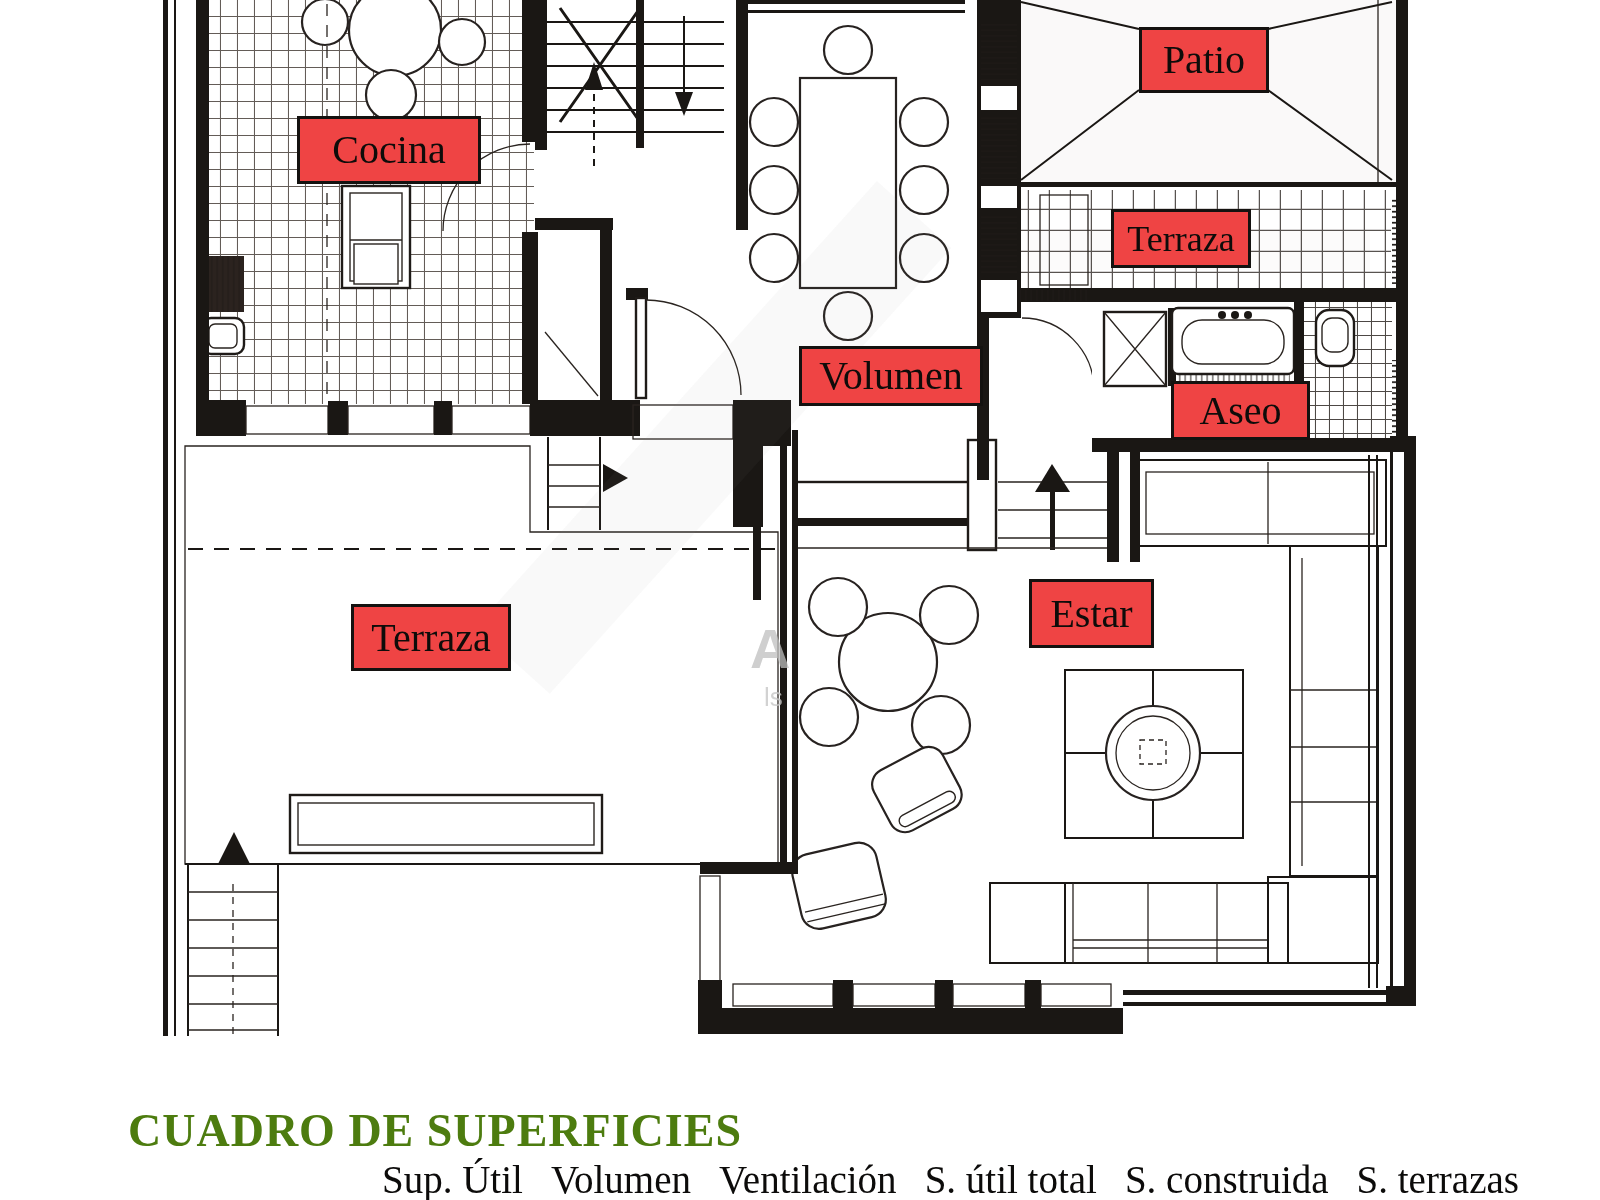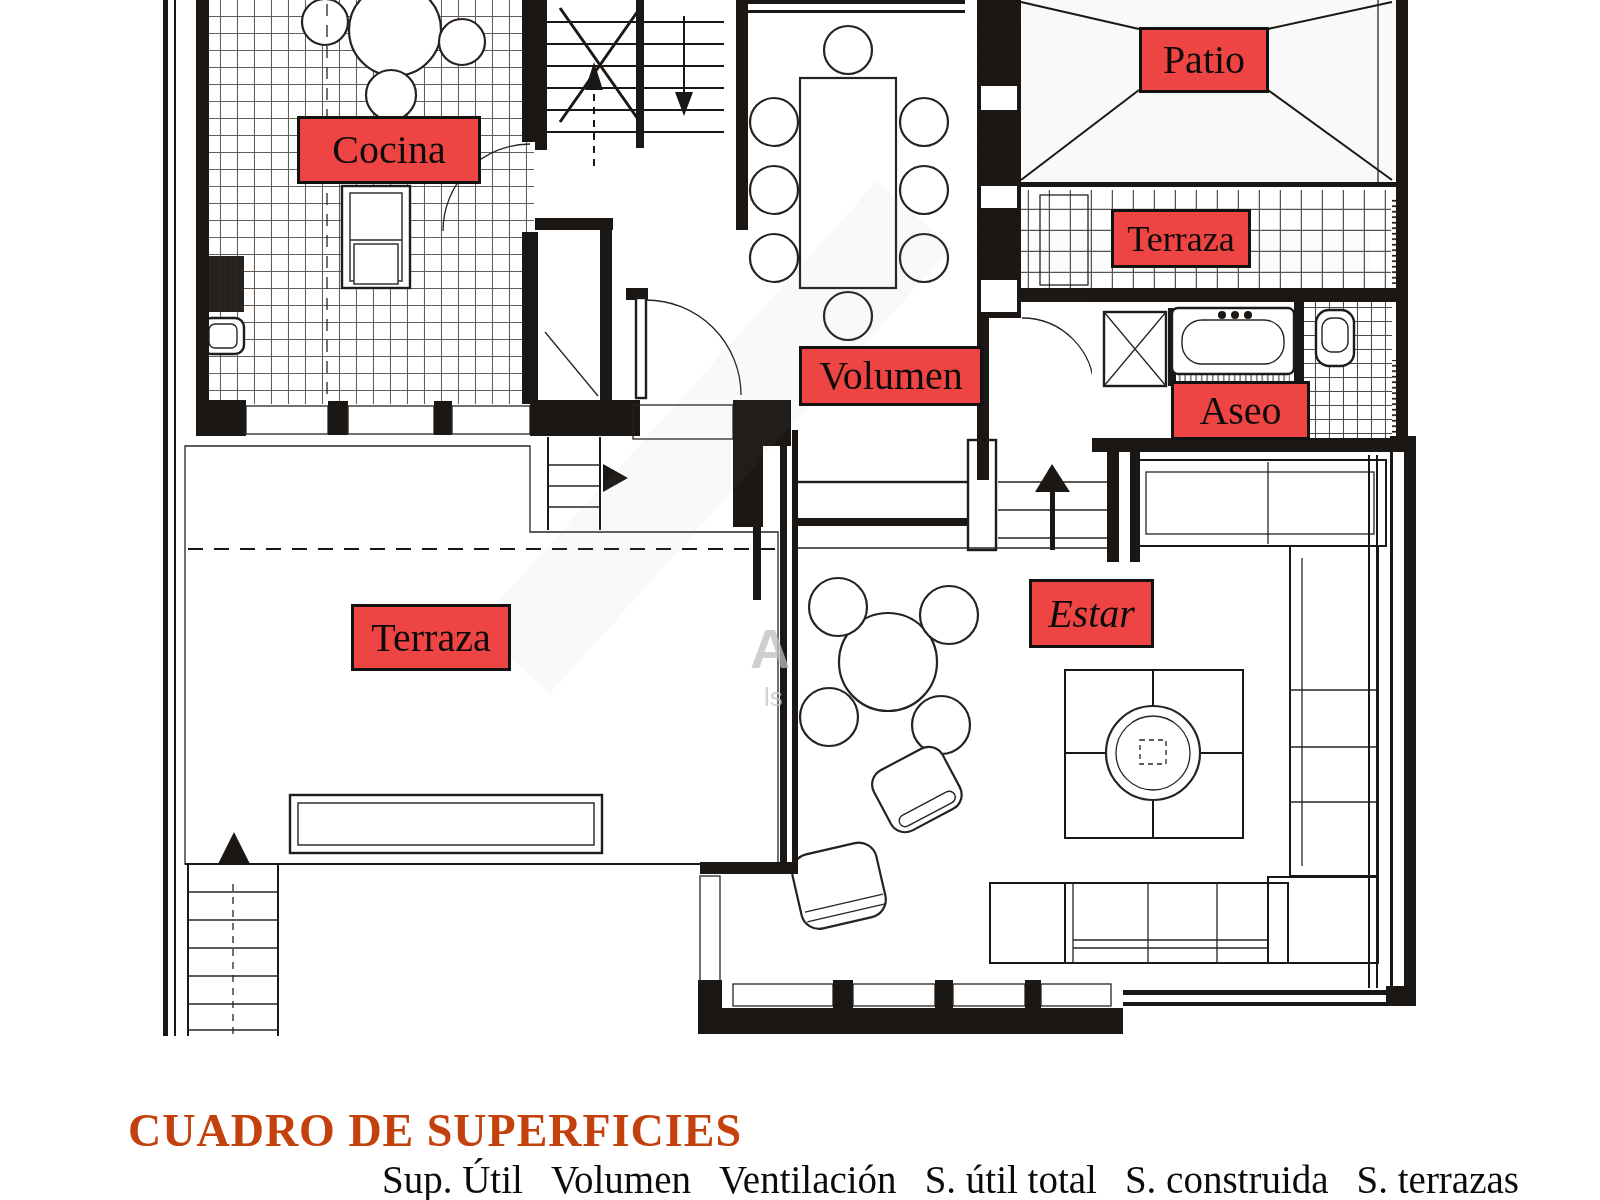--- a/index.html
+++ b/index.html
@@ -11,21 +11,21 @@
   .ln1{stroke:#2a2420;stroke-width:1.3;fill:none;}
   .ln3{stroke:#1a1714;stroke-width:3;fill:none;}
   .wf{fill:#fff;stroke:#1f1b18;stroke-width:2.4;}
   .wf1{fill:#fff;stroke:#2a2420;stroke-width:1.4;}
   .furn{fill:#fff;stroke:#272220;stroke-width:2.2;}
   .rlabel{position:absolute;display:flex;align-items:center;justify-content:center;
           background:#ef4444;border:3px solid #141210;line-height:1;box-sizing:border-box;
           font-size:40px;color:#0e0c0a;}
   .rlabel.small{font-size:36px;}
   #table-title{position:absolute;left:128px;top:1104px;font-size:46px;font-weight:bold;
-          letter-spacing:1px;color:#c2410c;white-space:nowrap;}
+          letter-spacing:1px;color:#4d7c0f;white-space:nowrap;}
   #table-cols{position:absolute;left:382px;top:1157px;display:flex;gap:28px;
           font-size:39px;color:#0c0b0a;white-space:nowrap;}
 </style>
 </head>
 <body>
 
 <div id="page">
 
 <svg id="plan-svg" width="1600" height="1040" viewBox="0 0 1600 1040">
   <defs>
@@ -293,21 +293,21 @@
 <div class="rlabel" style="left:297px;top:116px;width:184px;height:68px;">Cocina</div>
 
 <div class="rlabel" style="left:1139px;top:27px;width:130px;height:66px;">Patio</div>
 
 <div class="rlabel small" style="left:1111px;top:209px;width:140px;height:59px;">Terraza</div>
 
 <div class="rlabel" style="left:799px;top:346px;width:184px;height:60px;">Volumen</div>
 
 <div class="rlabel" style="left:1171px;top:381px;width:139px;height:59px;">Aseo</div>
 
-<div class="rlabel" style="left:1029px;top:579px;width:125px;height:69px;font-style:italic;">Estar</div>
+<div class="rlabel" style="left:1029px;top:579px;width:125px;height:69px;">Estar</div>
 
 <div class="rlabel" style="left:351px;top:604px;width:160px;height:67px;">Terraza</div>
 
 <div id="table-title">CUADRO DE SUPERFICIES</div>
 
 <div id="table-cols">
   <span>Sup. Útil</span>
   <span>Volumen</span>
   <span>Ventilación</span>
   <span>S. útil total</span>

